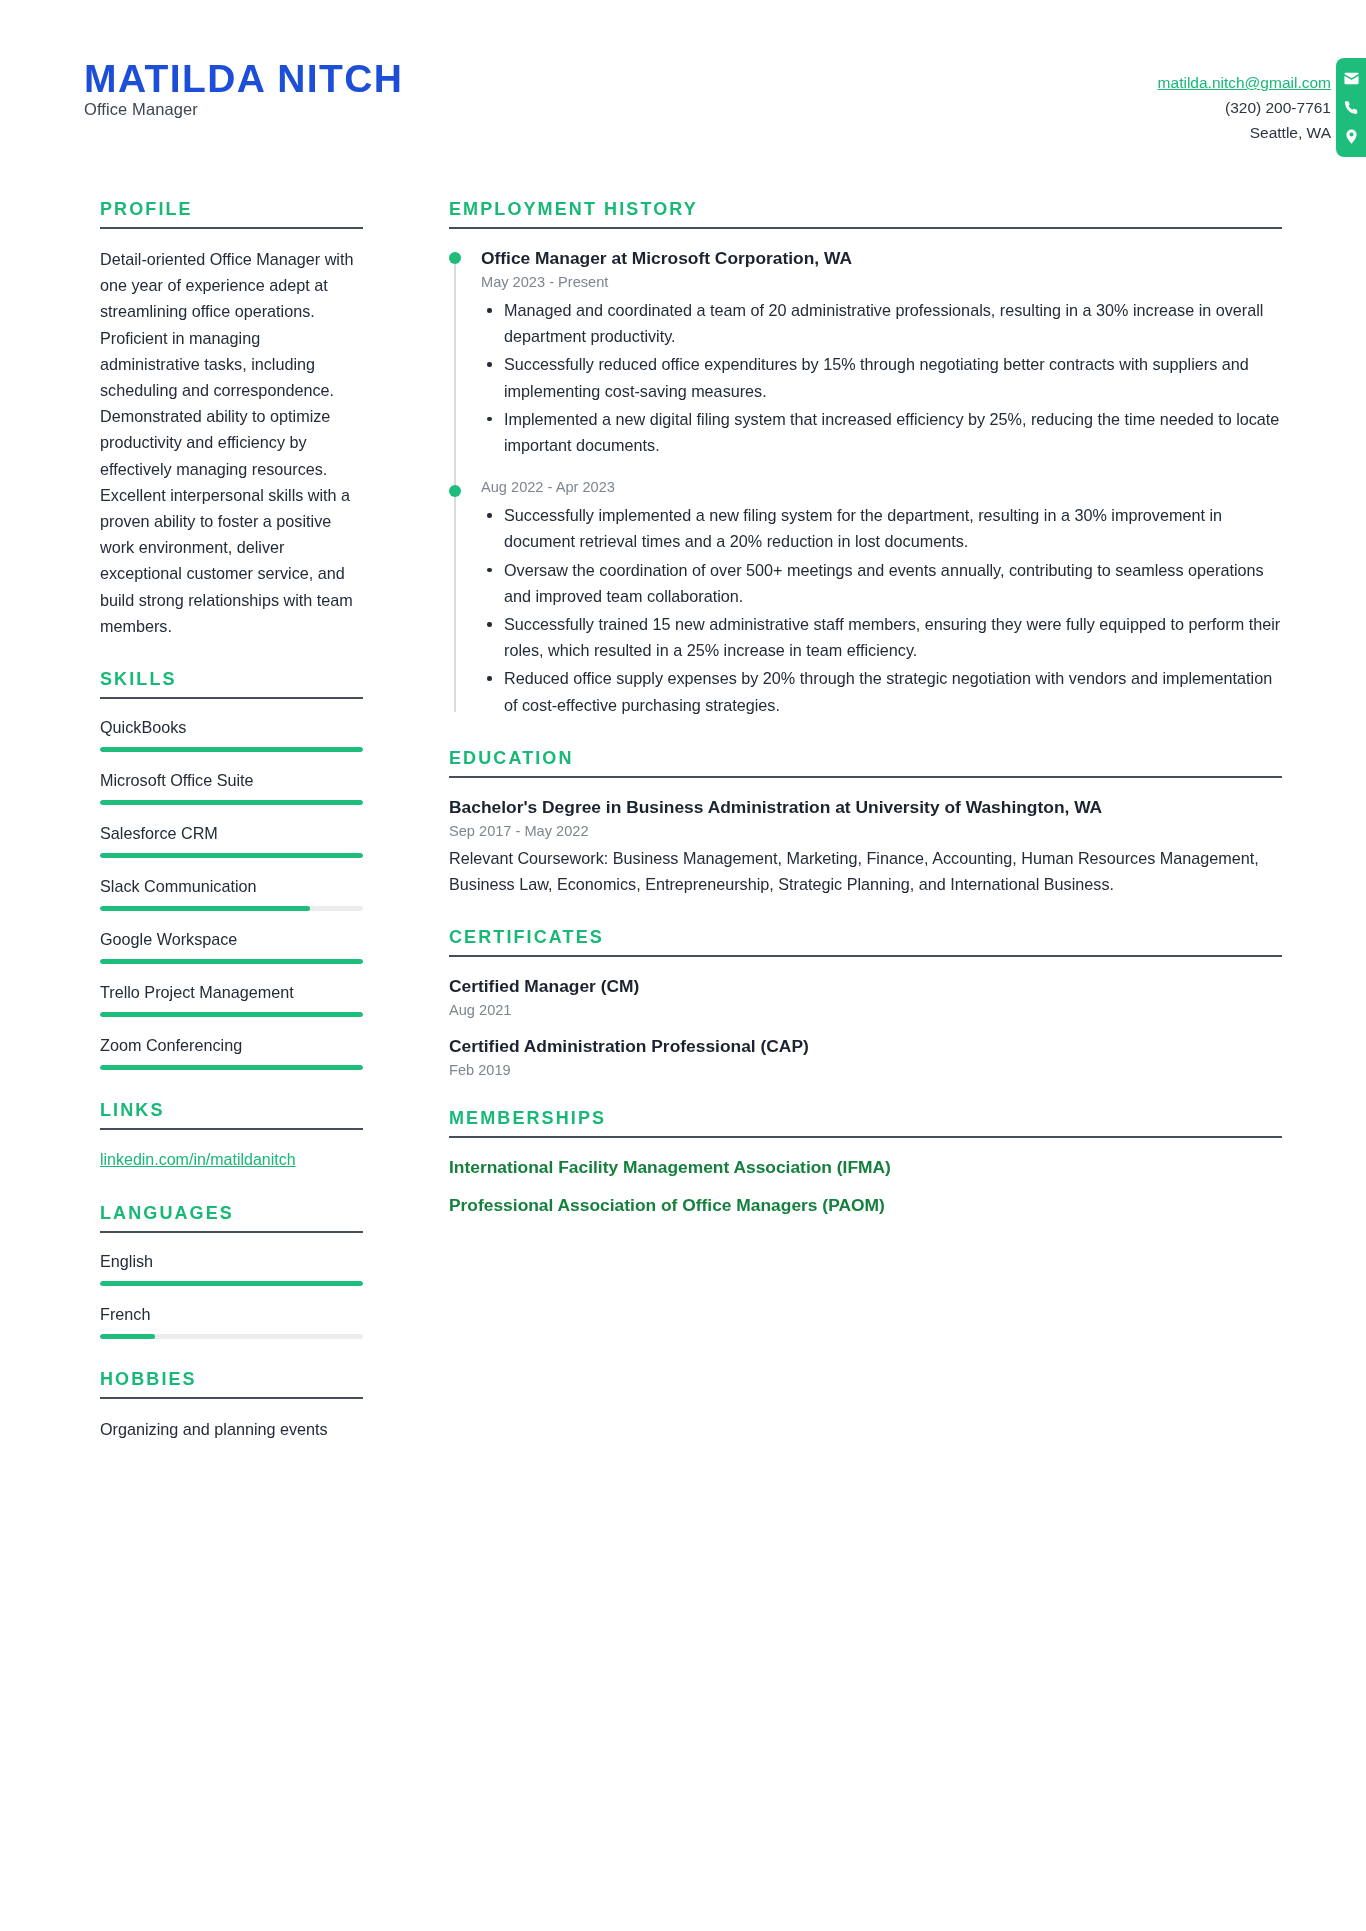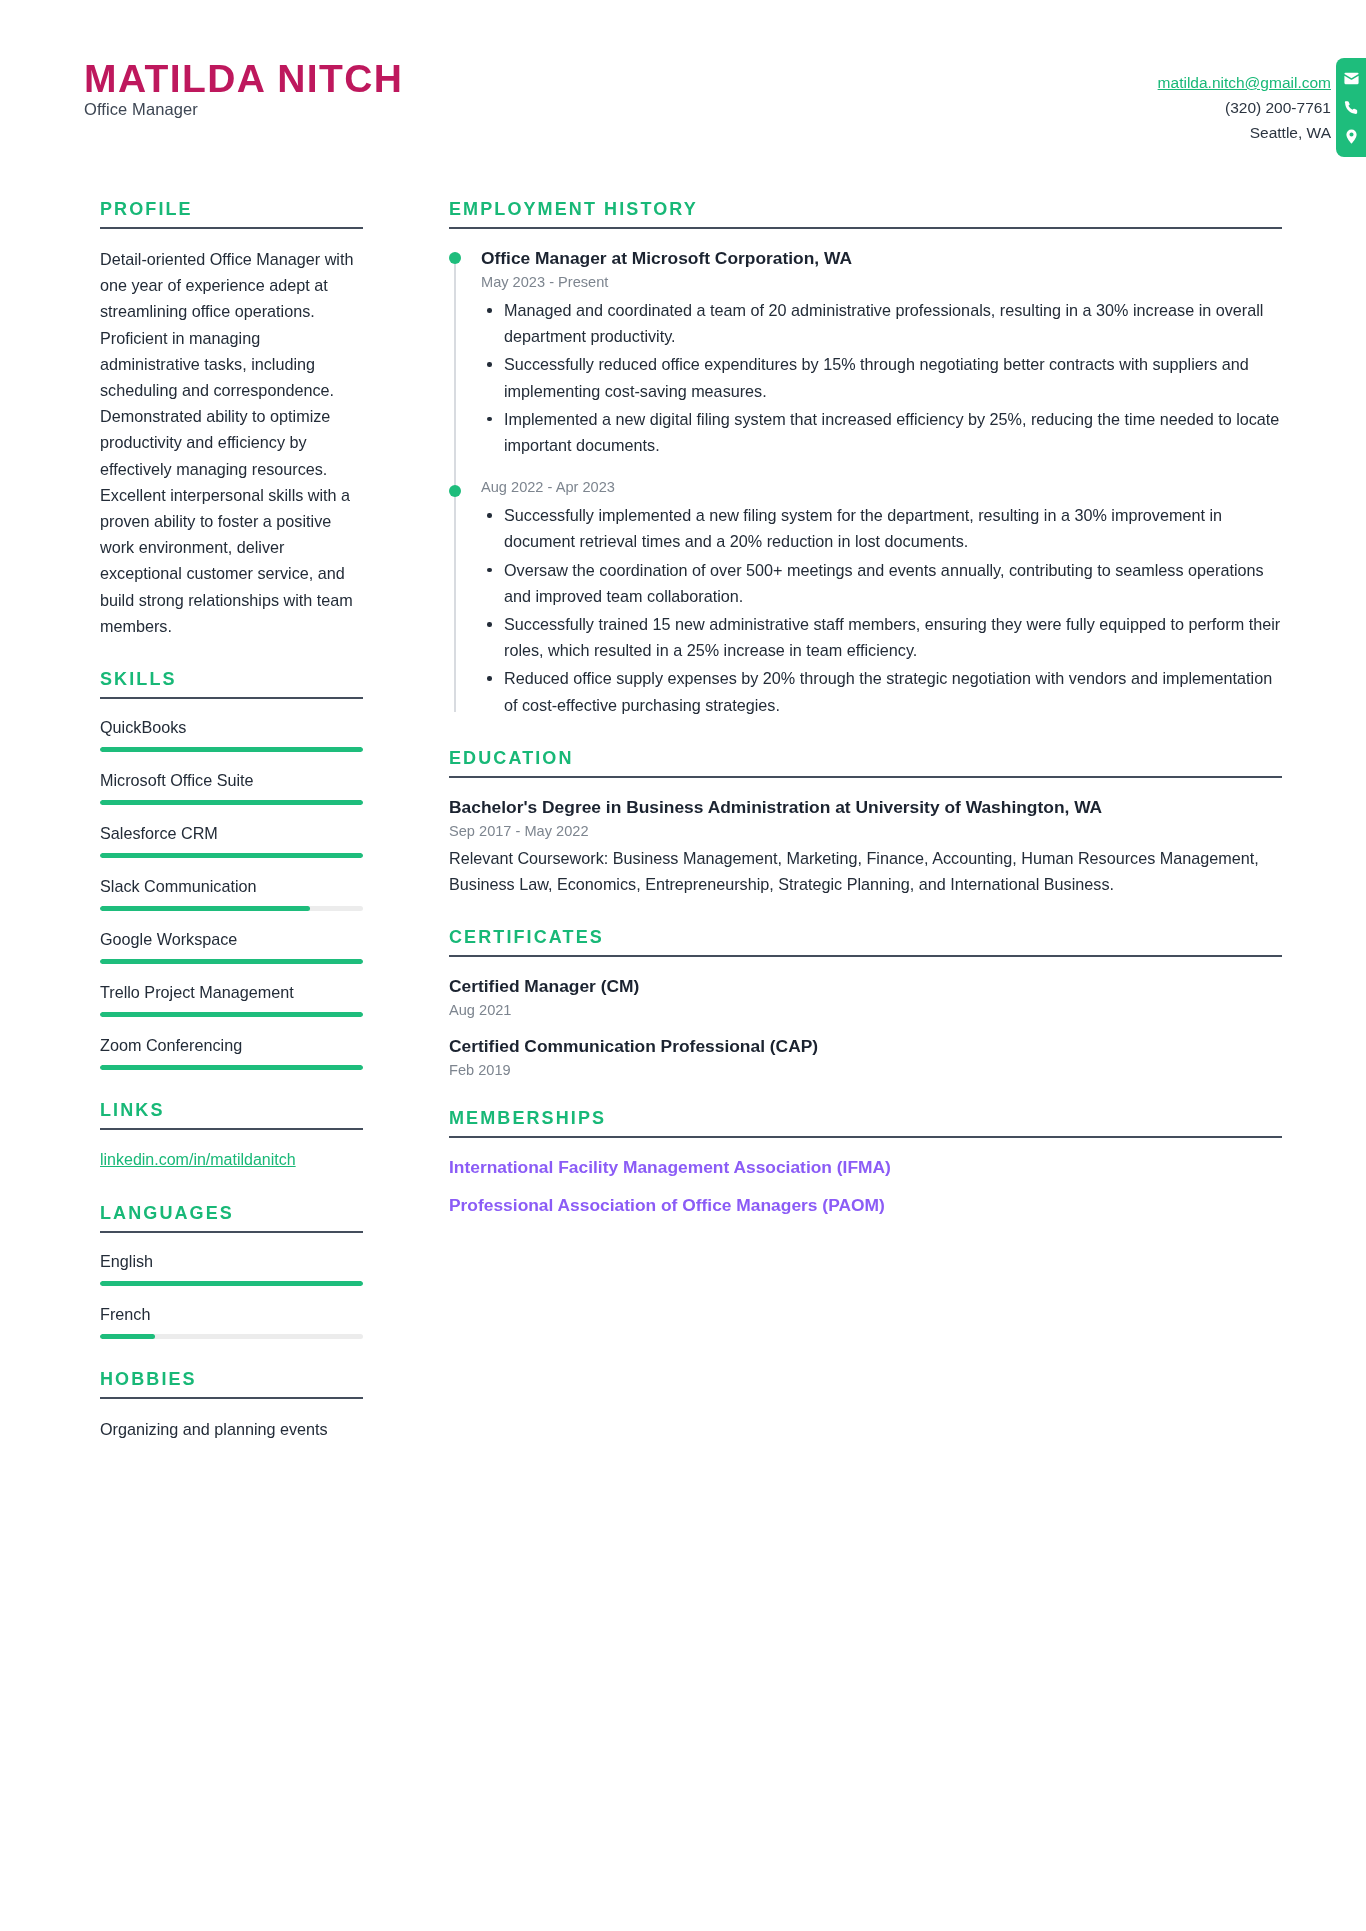--- a/index.html
+++ b/index.html
@@ -32,21 +32,21 @@
     padding: 58px 0 0 0;
     position: relative;
   }
 
   .identity { padding-left: 84px; }
 
   .full-name {
     font-size: 39px;
     font-weight: 700;
     letter-spacing: 1.4px;
-    color: #be185d;
+    color: #1d4ed8;
     line-height: 1.08;
   }
 
   .job-title {
     font-size: 16.5px;
     color: #3d4653;
     font-weight: 400;
     letter-spacing: .1px;
   }
 
@@ -267,21 +267,21 @@
   .entry-desc {
     font-size: 16.2px;
     line-height: 26.2px;
     color: #232c38;
     margin-top: 6px;
   }
 
   .membership-item {
     font-size: 17.4px;
     font-weight: 700;
-    color: #8b5cf6;
+    color: #15803d;
     line-height: 25px;
     margin-bottom: 13px;
   }
 </style>
 </head>
 <body>
 
 <div class="page">
 
   <div class="header">
@@ -462,21 +462,21 @@
       <div class="sec">
         <div class="sec-title">CERTIFICATES</div>
         <div class="sec-rule"></div>
 
         <div class="entry">
           <div class="entry-title">Certified Manager (CM)</div>
           <div class="entry-date">Aug 2021</div>
         </div>
 
         <div class="entry">
-          <div class="entry-title">Certified Communication Professional (CAP)</div>
+          <div class="entry-title">Certified Administration Professional (CAP)</div>
           <div class="entry-date">Feb 2019</div>
         </div>
       </div>
 
       <div class="sec">
         <div class="sec-title">MEMBERSHIPS</div>
         <div class="sec-rule"></div>
 
         <div class="membership-item">International Facility Management Association (IFMA)</div>
         <div class="membership-item">Professional Association of Office Managers (PAOM)</div>

